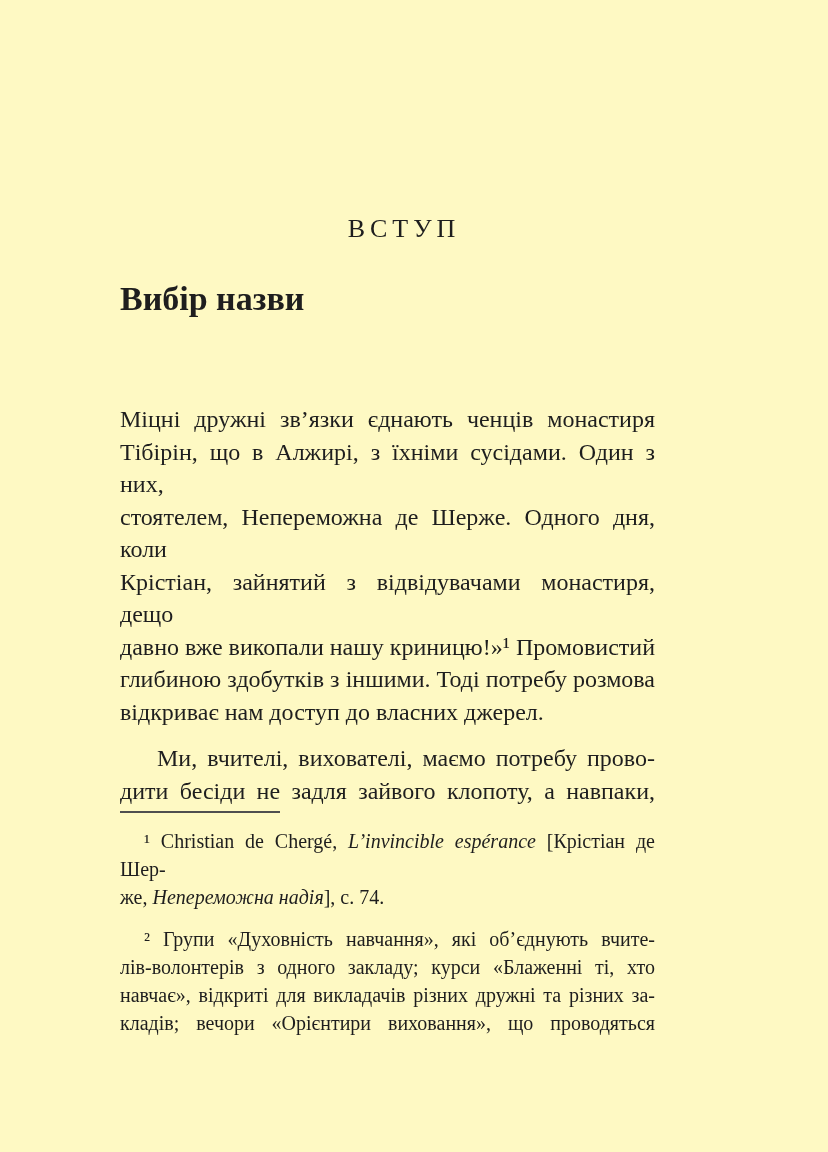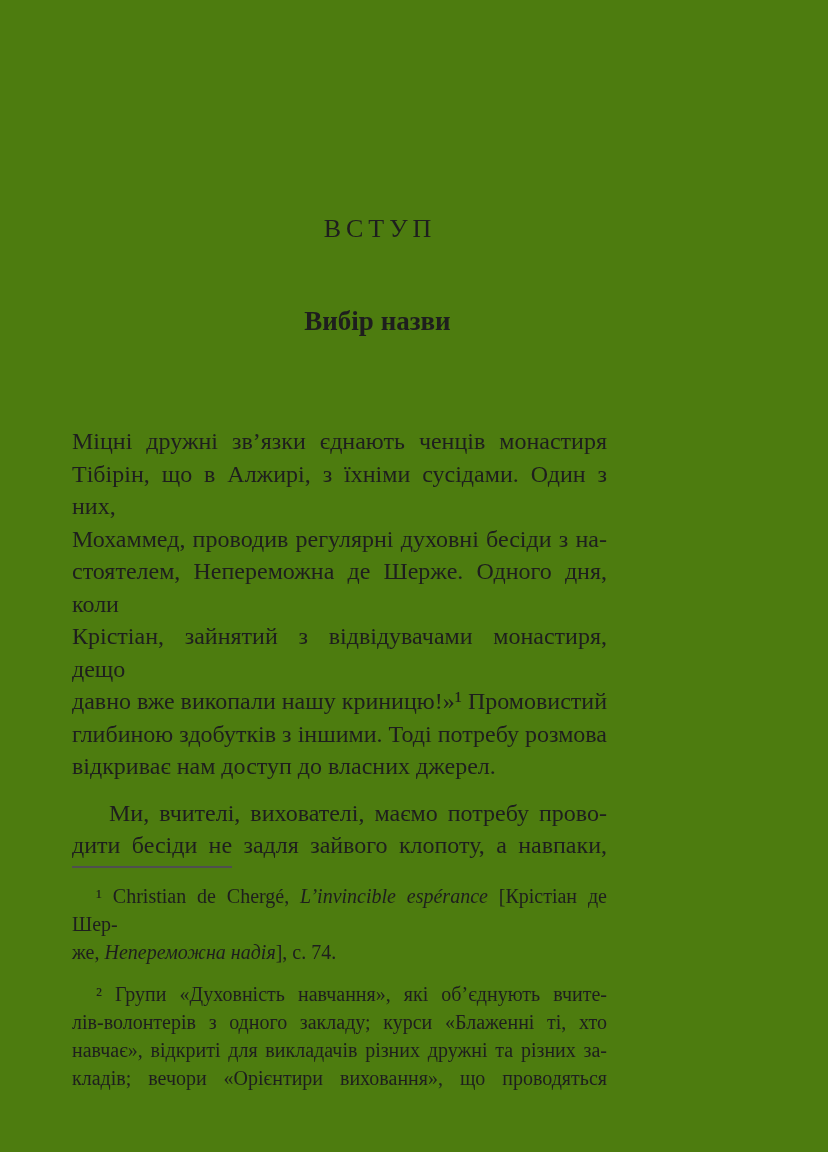--- a/index.html
+++ b/index.html
@@ -12,35 +12,35 @@
     height: 1152px;
     font-family: "Liberation Serif", serif;
     color: #1e1e1e;
     overflow: hidden;
   }
   .page {
     position: relative;
     box-sizing: border-box;
     width: 828px;
     height: 1152px;
-    padding: 213px 145px 0 72px;
-    background: #4d7c0f;
+    padding: 213px 145px 0 120px;
+    background: #fef9c3;
   }
   .chapter-title {
     text-align: center;
     font-size: 26px;
     line-height: 32px;
     letter-spacing: 5px;
     text-indent: 5px;
     font-weight: normal;
   }
   .section-title {
-    margin-top: 60px;
-    text-align: center;
-    font-size: 27px;
+    margin-top: 38px;
+    text-align: left;
+    font-size: 34px;
     line-height: 32px;
     font-weight: bold;
   }
   .body-text {
     margin-top: 88px;
     width: 535px;
     font-size: 24px;
     line-height: 32.5px;
   }
   .line {
@@ -78,21 +78,20 @@
 
 <div class="page">
   <div class="chapter-title">ВСТУП</div>
 
   <div class="section-title">Вибір назви</div>
 
   <div class="body-text" id="body-text">
       <div class="para">
         <div class="line"><span>Міцні дружні зв’язки єднають ченців монастиря</span></div>
         <div class="line"><span>Тібірін, що в Алжирі, з їхніми сусідами. Один з них,</span></div>
-        <div class="line"><span>Мохаммед, проводив регулярні духовні бесіди з на-</span></div>
         <div class="line"><span>стоятелем, Непереможна де Шерже. Одного дня, коли</span></div>
         <div class="line"><span>Крістіан, зайнятий з відвідувачами монастиря, дещо</span></div>
         <div class="line"><span>давно вже викопали нашу криницю!»¹ Промовистий</span></div>
         <div class="line"><span>глибиною здобутків з іншими. Тоді потребу розмова</span></div>
         <div class="line no-just-last"><span>відкриває нам доступ до власних джерел.</span></div>
       </div>
       <div class="para indented">
         <div class="line"><span>Ми, вчителі, вихователі, маємо потребу прово-</span></div>
         <div class="line"><span>дити бесіди не задля зайвого клопоту, а навпаки,</span></div>
       </div>

